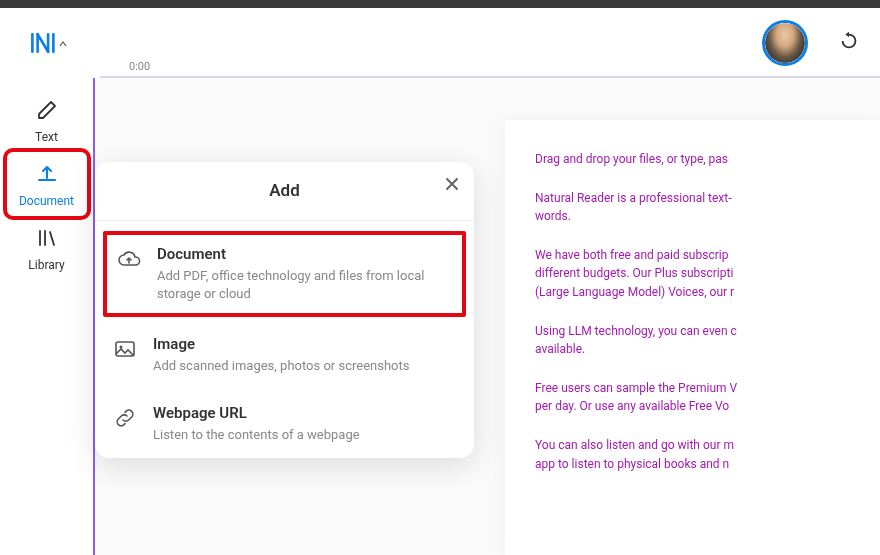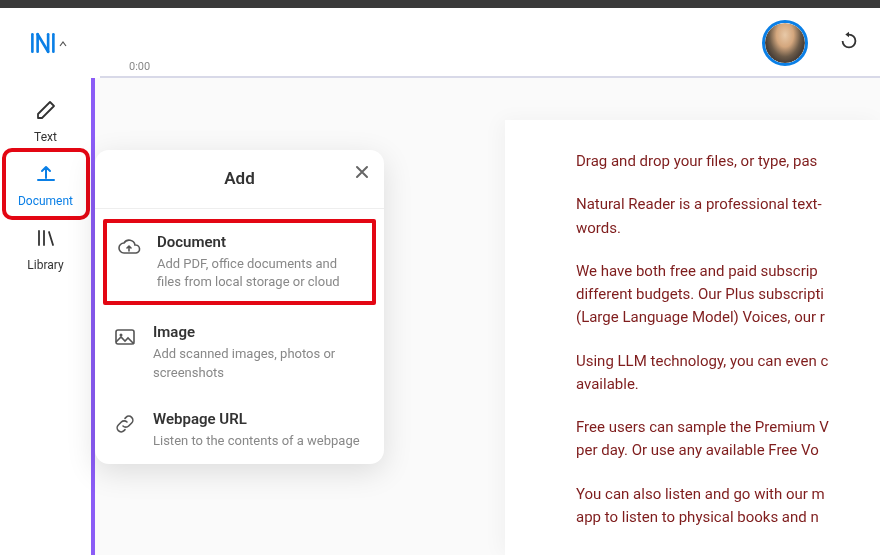--- a/index.html
+++ b/index.html
@@ -72,21 +72,21 @@
     height: 2px;
     background: #d8d9e8;
   }
 
   .sidebar {
     position: absolute;
     left: 0;
     top: 78px;
     width: 95px;
     bottom: 0;
-    border-right: 4px solid #8b5cf6;
+    border-right: 2px solid #8b5cf6;
     display: flex;
     flex-direction: column;
     align-items: center;
     padding-top: 10px;
   }
   .sb-item {
     width: 80px;
     padding: 10px 0 8px 0;
     display: flex;
     flex-direction: column;
@@ -101,22 +101,22 @@
   .sb-item.active { color: #0a7fe6; }
   .sb-item.highlighted {
     outline: 4px solid #e30613;
     outline-offset: 0;
     background: #fff;
   }
 
   .popup {
     position: absolute;
     left: 95px;
-    top: 150px;
-    width: 289px;
+    top: 162px;
+    width: 379px;
     background: #fff;
     border-radius: 14px;
     box-shadow: 0 8px 30px rgba(0,0,0,0.12);
     overflow: visible;
   }
   .popup-header {
     position: relative;
     padding: 18px 0 20px 0;
     text-align: center;
     border-bottom: 1px solid #eee;
@@ -166,26 +166,25 @@
     left: 505px;
     right: 0;
     top: 120px;
     bottom: 0;
     background: #fff;
     padding: 30px 0 0 30px;
     box-shadow: -4px 0 20px rgba(0,0,0,0.04);
     overflow: hidden;
   }
   .content p {
-    font-size: 15px;
-    color: #7f1d1d;
+    font-size: 12px;
+    color: #a21caf;
     line-height: 1.55;
     margin-bottom: 20px;
     white-space: nowrap;
-    margin-left: 41px;
   }
   .main-bg {
     position: absolute;
     left: 95px;
     right: 0;
     top: 78px;
     bottom: 0;
     background: #fafafa;
   }
 </style>
@@ -277,21 +276,21 @@
 
   <div class="popup-item outlined">
     <span class="pi-icon">
       <svg viewBox="0 0 24 24">
           <path d="M7 18a5 5 0 010-10 6 6 0 0111 2 4 4 0 011 8H7z" stroke="#555" stroke-width="1.6" fill="none"></path>
           <path d="M12 16v-5m0 0l-2 2m2-2l2 2" stroke="#555" stroke-width="1.6" fill="none" stroke-linecap="round"></path>
         </svg>
     </span>
     <div class="pi-text">
       <div class="pi-title">Document</div>
-      <div class="pi-desc">Add PDF, office documents and files from local storage or cloud</div>
+      <div class="pi-desc">Add PDF, office technology and files from local storage or cloud</div>
     </div>
   </div>
 
   <div class="popup-item">
     <span class="pi-icon">
       <svg viewBox="0 0 24 24">
           <rect x="3" y="5" width="18" height="14" rx="2" stroke="#555" stroke-width="1.6" fill="none"></rect>
           <circle cx="8" cy="10" r="1.5" fill="#555"></circle>
           <path d="M3 17l5-5 4 4 3-3 6 6" stroke="#555" stroke-width="1.6" fill="none"></path>
         </svg>

